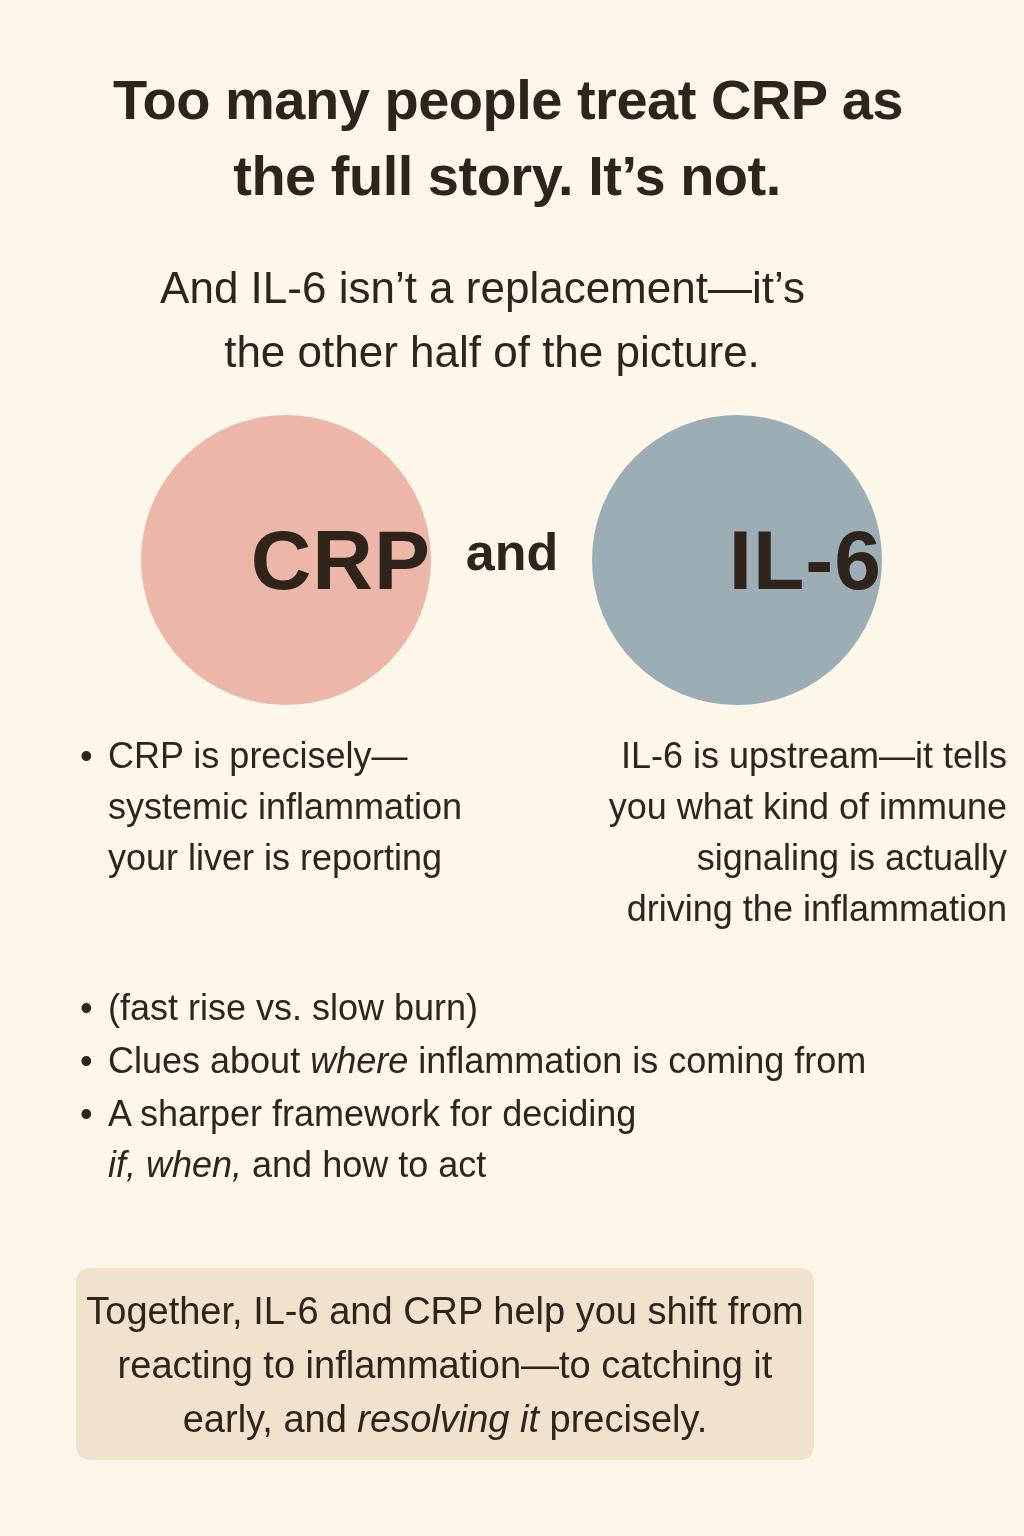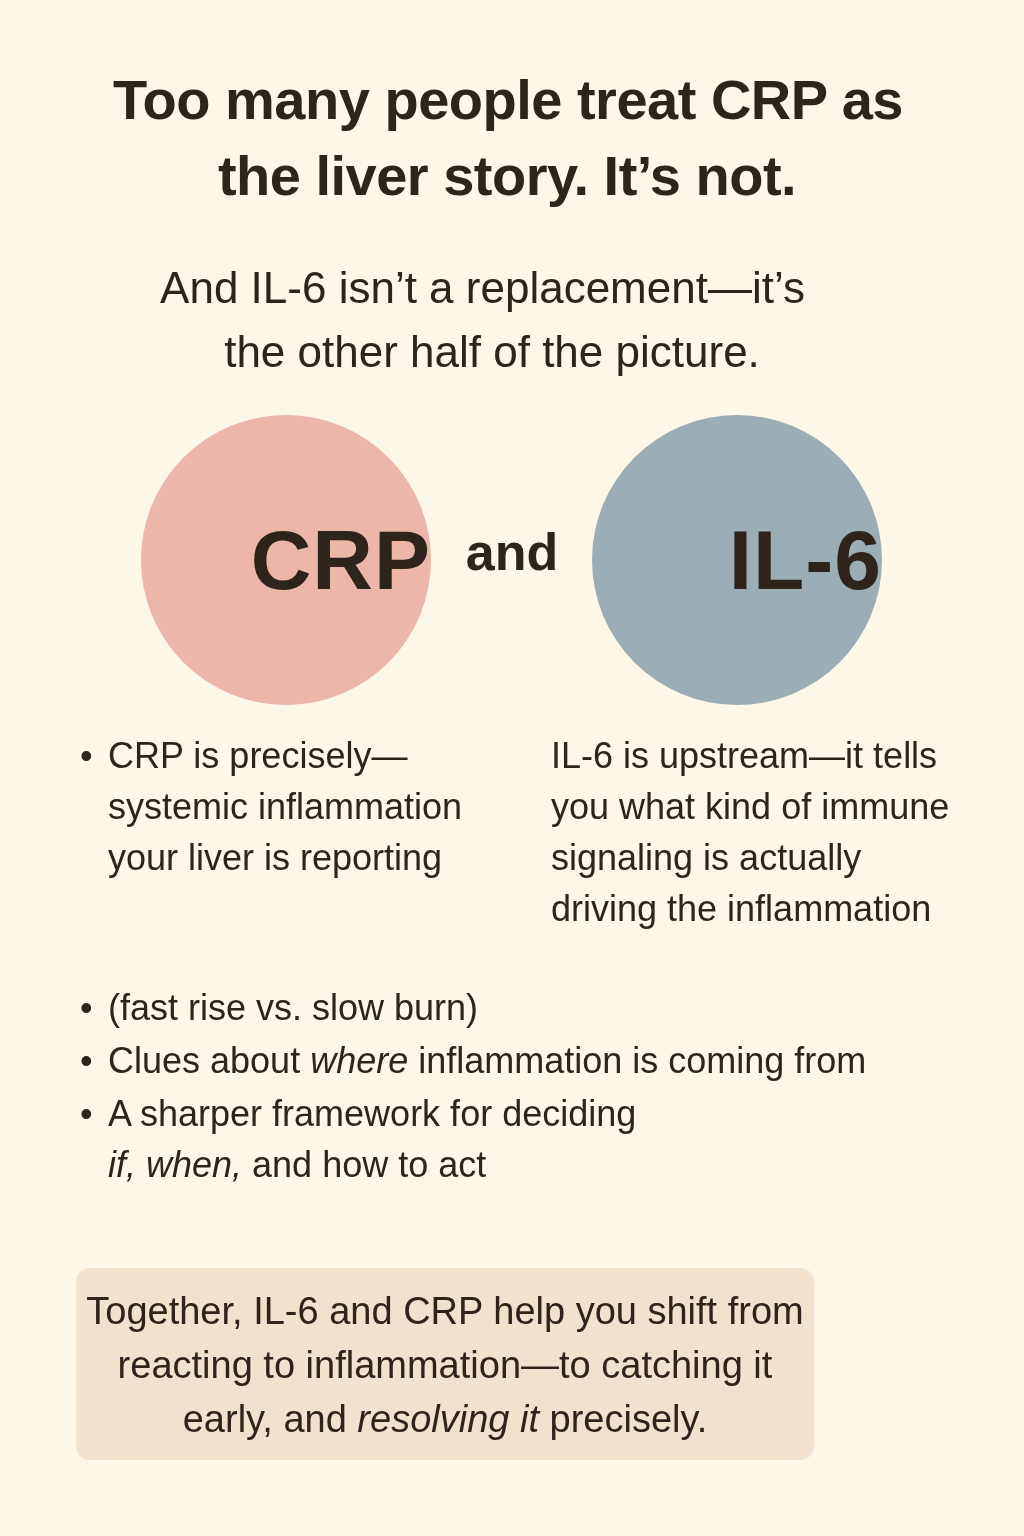--- a/index.html
+++ b/index.html
@@ -42,21 +42,21 @@
     .and-word {
       position: absolute; left: 462px; top: 522px; width: 100px;
       text-align: center; font-size: 52px; font-weight: 700;
     }
 
     .desc {
       position: absolute; top: 730px;
       font-size: 36px; line-height: 51px;
     }
     .desc.left { left: 108px; width: 400px; }
-    .desc.right { left: 551px; width: 440px; }
+    .desc.right { left: 567px; width: 440px; text-align: right; }
     .desc span { display: block; white-space: nowrap; }
     .bullet-dot {
       position: absolute; left: -28px; top: 0; font-size: 36px;
     }
 
     .benefits {
       position: absolute; left: 108px; top: 982px; width: 860px;
       font-size: 36px; line-height: 51px;
     }
     .benefit { position: relative; margin-bottom: 2px; }
@@ -73,21 +73,21 @@
     }
     .summary span.line { display: block; white-space: nowrap; }
   </style>
 </head>
 <body>
 
 <div class="page">
 
   <h1 class="title">
     <span class="l1">Too many people treat CRP as</span>
-    <span class="l2">the liver story. It’s not.</span>
+    <span class="l2">the full story. It’s not.</span>
   </h1>
 
   <h2 class="subtitle">
     <span class="l1">And IL-6 isn’t a replacement—it’s</span>
     <span class="l2">the other half of the picture.</span>
   </h2>
 
   <div class="circle crp">
     <span>CRP</span>
   </div>

